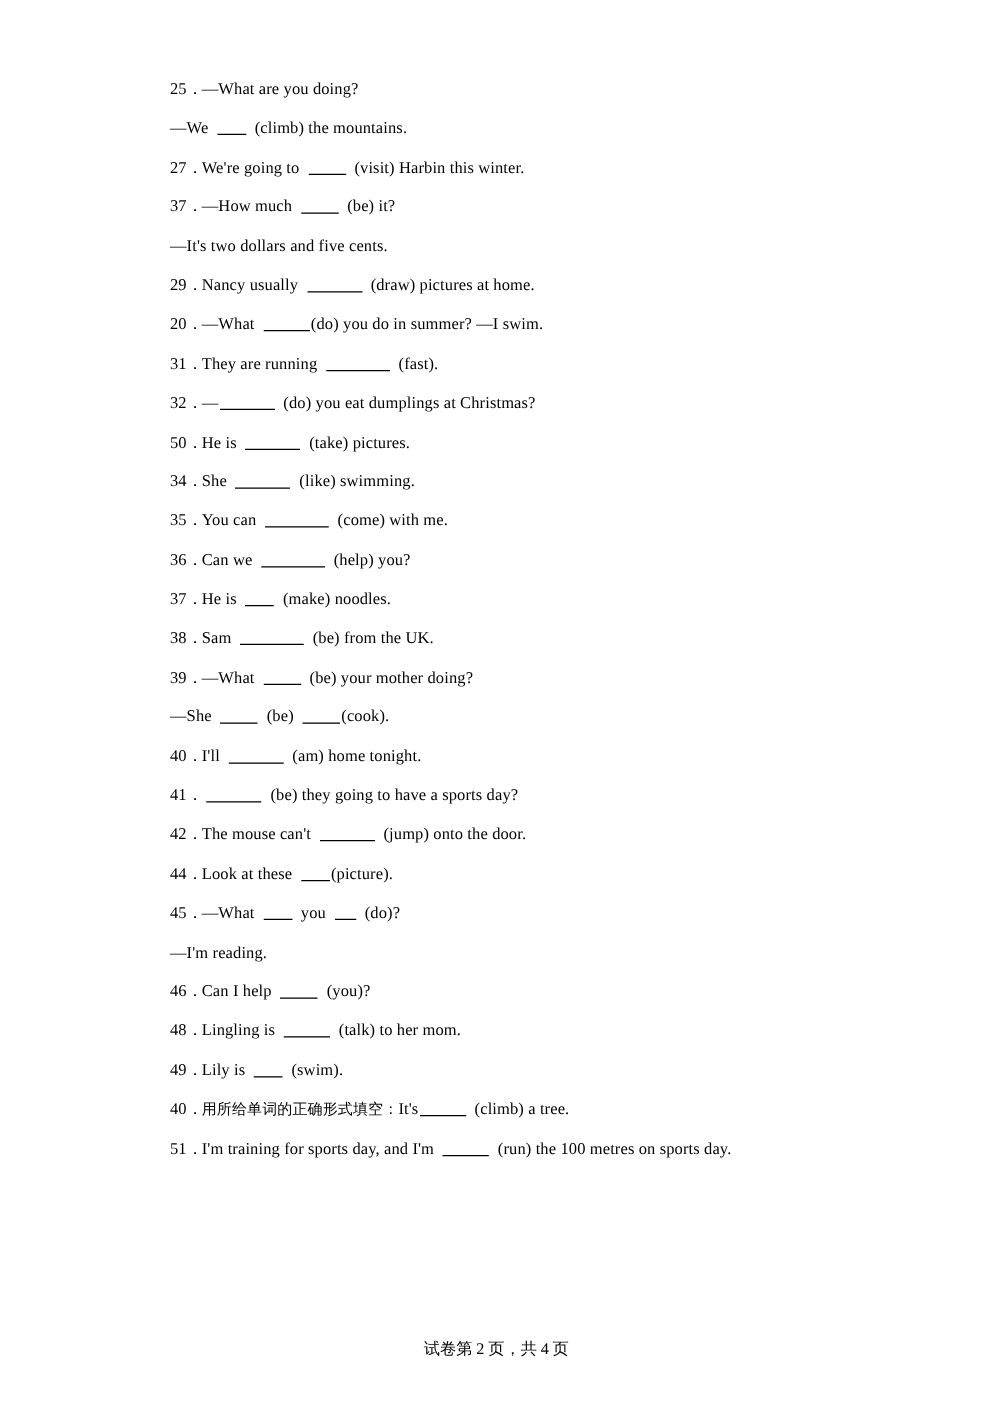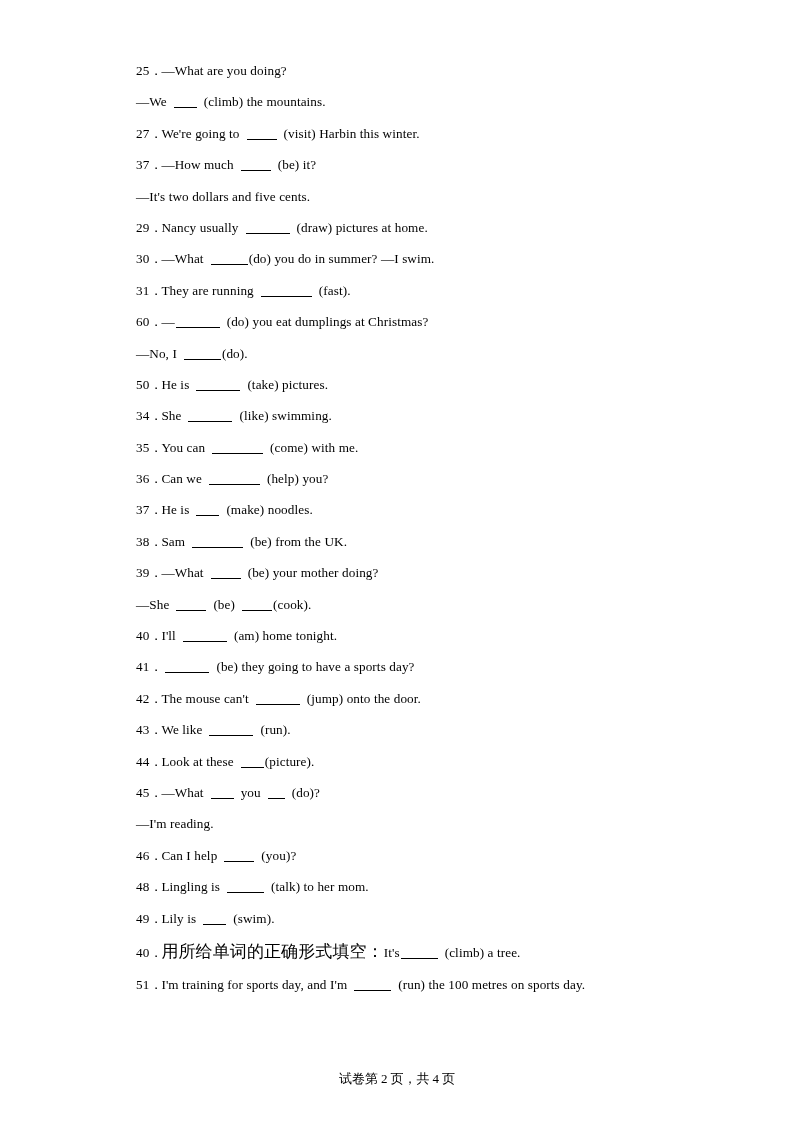--- a/index.html
+++ b/index.html
@@ -53,21 +53,21 @@
     margin: 0 1px;
   }
   .b2  { width: 17px; }
   .b3  { width: 23px; }
   .b4  { width: 30px; }
   .b5  { width: 37px; }
   .b6  { width: 44px; }
   .b7  { width: 51px; }
   .cn {
     font-family: "DejaVu Sans", "Liberation Sans", sans-serif;
-    font-size: 17px;
+    font-size: 12px;
   }
   .footer {
     position: absolute;
     left: 0;
     top: 1072px;
     width: 794px;
     text-align: center;
     font-size: 13px;
     line-height: 1;
     font-family: "DejaVu Sans", "Liberation Sans", sans-serif;
@@ -90,26 +90,25 @@
     <div class="qline cont">—We<span class="sp-m"></span><span class="blank b3"></span><span class="sp-m"></span>(climb) the mountains.</div>
 
 
     <div class="qline"><span class="num">27</span><span class="num-dot">．</span><span class="sp-s"></span>We're going to<span class="sp-m"></span><span class="blank b4"></span><span class="sp-m"></span>(visit) Harbin this winter.</div>
 
     <div class="qline"><span class="num">37</span><span class="num-dot">．</span><span class="sp-s"></span>—How much<span class="sp-m"></span><span class="blank b4"></span><span class="sp-m"></span>(be) it?</div>
     <div class="qline cont">—It's two dollars and five cents.</div>
 
     <div class="qline"><span class="num">29</span><span class="num-dot">．</span><span class="sp-s"></span>Nancy usually<span class="sp-m"></span><span class="blank b6"></span><span class="sp-m"></span>(draw) pictures at home.</div>
 
-    <div class="qline"><span class="num">30</span><span class="num-dot">．</span><span class="sp-s"></span>—What<span class="sp-m"></span><span class="blank b5"></span>(do) you do in summer? —I swim.</div>
+    <div class="qline"><span class="num">20</span><span class="num-dot">．</span><span class="sp-s"></span>—What<span class="sp-m"></span><span class="blank b5"></span>(do) you do in summer? —I swim.</div>
 
     <div class="qline"><span class="num">31</span><span class="num-dot">．</span><span class="sp-s"></span>They are running<span class="sp-m"></span><span class="blank b7"></span><span class="sp-m"></span>(fast).</div>
 
-    <div class="qline"><span class="num">60</span><span class="num-dot">．</span><span class="sp-s"></span>—<span class="blank b6"></span><span class="sp-m"></span>(do) you eat dumplings at Christmas?</div>
-    <div class="qline cont">—No, I<span class="sp-m"></span><span class="blank b5"></span>(do).</div>
+    <div class="qline"><span class="num">32</span><span class="num-dot">．</span><span class="sp-s"></span>—<span class="blank b6"></span><span class="sp-m"></span>(do) you eat dumplings at Christmas?</div>
 
     <div class="qline"><span class="num">50</span><span class="num-dot">．</span><span class="sp-s"></span>He is<span class="sp-m"></span><span class="blank b6"></span><span class="sp-m"></span>(take) pictures.</div>
 
     <div class="qline"><span class="num">34</span><span class="num-dot">．</span><span class="sp-s"></span>She<span class="sp-m"></span><span class="blank b6"></span><span class="sp-m"></span>(like) swimming.</div>
 
     <div class="qline"><span class="num">35</span><span class="num-dot">．</span><span class="sp-s"></span>You can<span class="sp-m"></span><span class="blank b7"></span><span class="sp-m"></span>(come) with me.</div>
 
     <div class="qline"><span class="num">36</span><span class="num-dot">．</span><span class="sp-s"></span>Can we<span class="sp-m"></span><span class="blank b7"></span><span class="sp-m"></span>(help) you?</div>
 
     <div class="qline"><span class="num">37</span><span class="num-dot">．</span><span class="sp-s"></span>He is<span class="sp-m"></span><span class="blank b3"></span><span class="sp-m"></span>(make) noodles.</div>
@@ -118,21 +117,20 @@
 
     <div class="qline"><span class="num">39</span><span class="num-dot">．</span><span class="sp-s"></span>—What<span class="sp-m"></span><span class="blank b4"></span><span class="sp-m"></span>(be) your mother doing?</div>
     <div class="qline cont">—She<span class="sp-m"></span><span class="blank b4"></span><span class="sp-m"></span>(be)<span class="sp-m"></span><span class="blank b4"></span>(cook).</div>
 
     <div class="qline"><span class="num">40</span><span class="num-dot">．</span><span class="sp-s"></span>I'll<span class="sp-m"></span><span class="blank b6"></span><span class="sp-m"></span>(am) home tonight.</div>
 
     <div class="qline"><span class="num">41</span><span class="num-dot">．</span><span class="sp-m"></span><span class="blank b6"></span><span class="sp-m"></span>(be) they going to have a sports day?</div>
 
     <div class="qline"><span class="num">42</span><span class="num-dot">．</span><span class="sp-s"></span>The mouse can't<span class="sp-m"></span><span class="blank b6"></span><span class="sp-m"></span>(jump) onto the door.</div>
 
-    <div class="qline"><span class="num">43</span><span class="num-dot">．</span><span class="sp-s"></span>We like<span class="sp-m"></span><span class="blank b6"></span><span class="sp-m"></span>(run).</div>
 
     <div class="qline"><span class="num">44</span><span class="num-dot">．</span><span class="sp-s"></span>Look at these<span class="sp-m"></span><span class="blank b3"></span>(picture).</div>
 
     <div class="qline"><span class="num">45</span><span class="num-dot">．</span><span class="sp-s"></span>—What<span class="sp-m"></span><span class="blank b3"></span><span class="sp-m"></span>you<span class="sp-m"></span><span class="blank b2"></span><span class="sp-m"></span>(do)?</div>
     <div class="qline cont">—I'm reading.</div>
 
     <div class="qline"><span class="num">46</span><span class="num-dot">．</span><span class="sp-s"></span>Can I help<span class="sp-m"></span><span class="blank b4"></span><span class="sp-m"></span>(you)?</div>
 
 
     <div class="qline"><span class="num">48</span><span class="num-dot">．</span><span class="sp-s"></span>Lingling is<span class="sp-m"></span><span class="blank b5"></span><span class="sp-m"></span>(talk) to her mom.</div>

